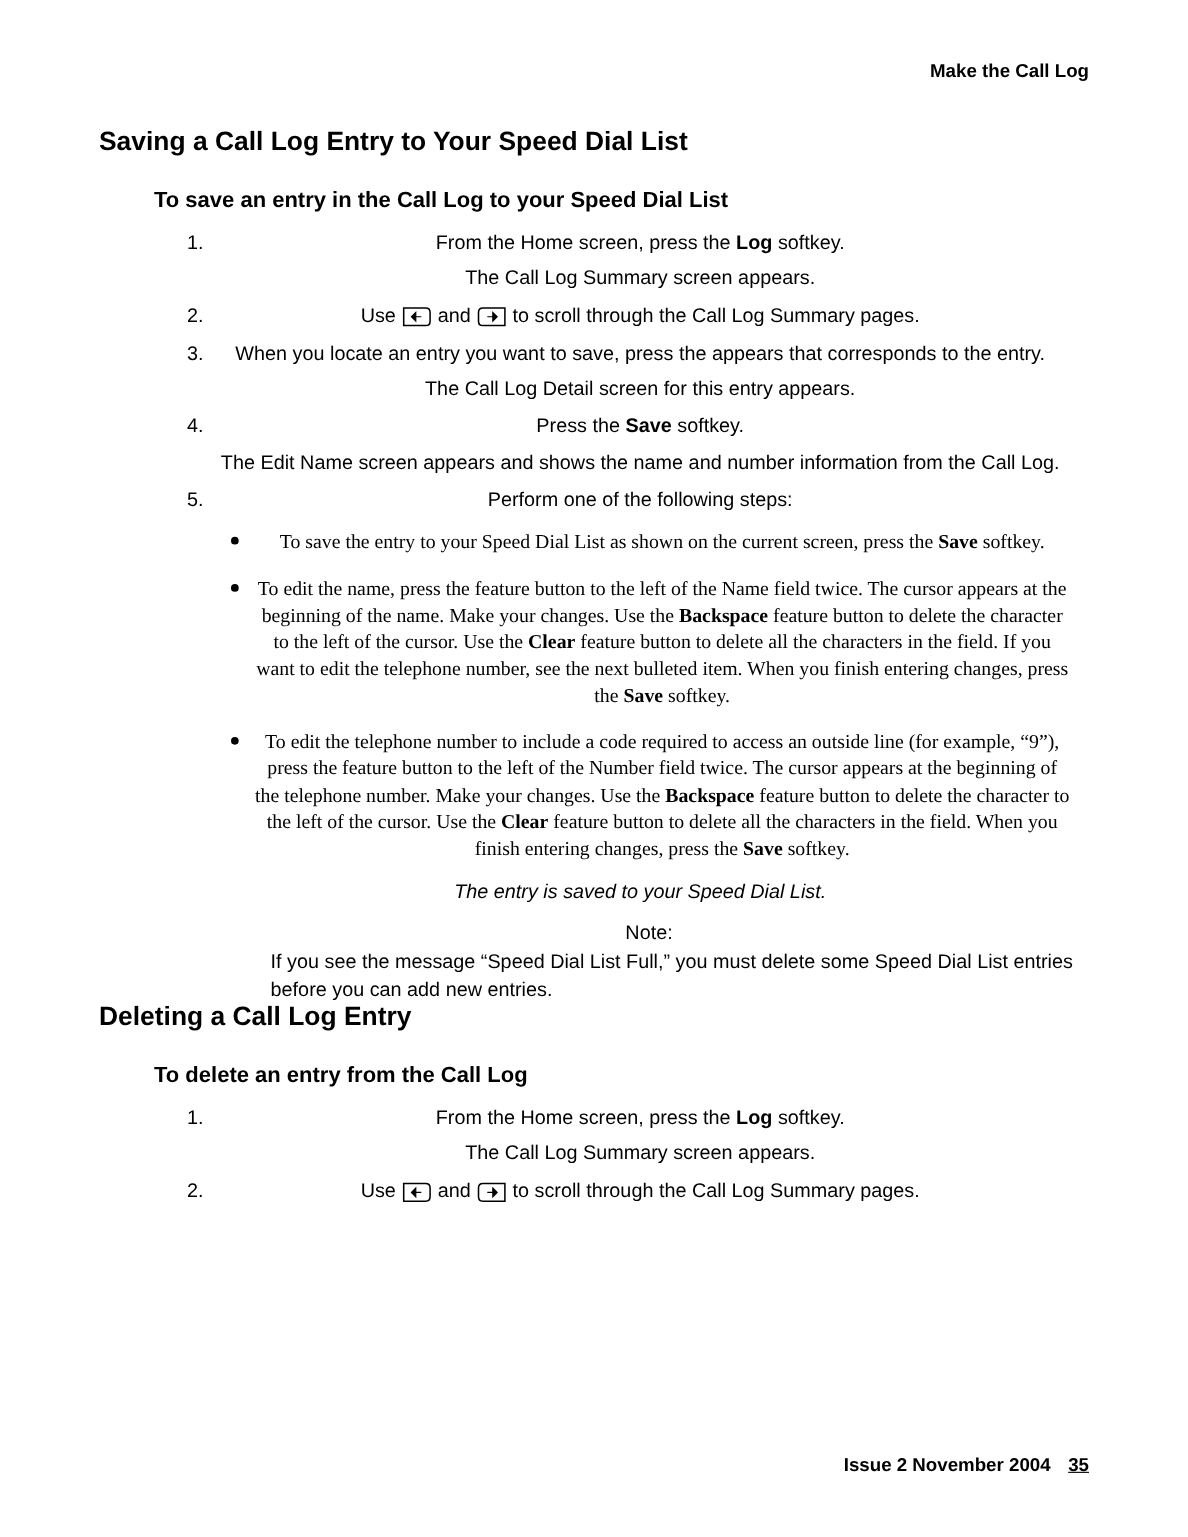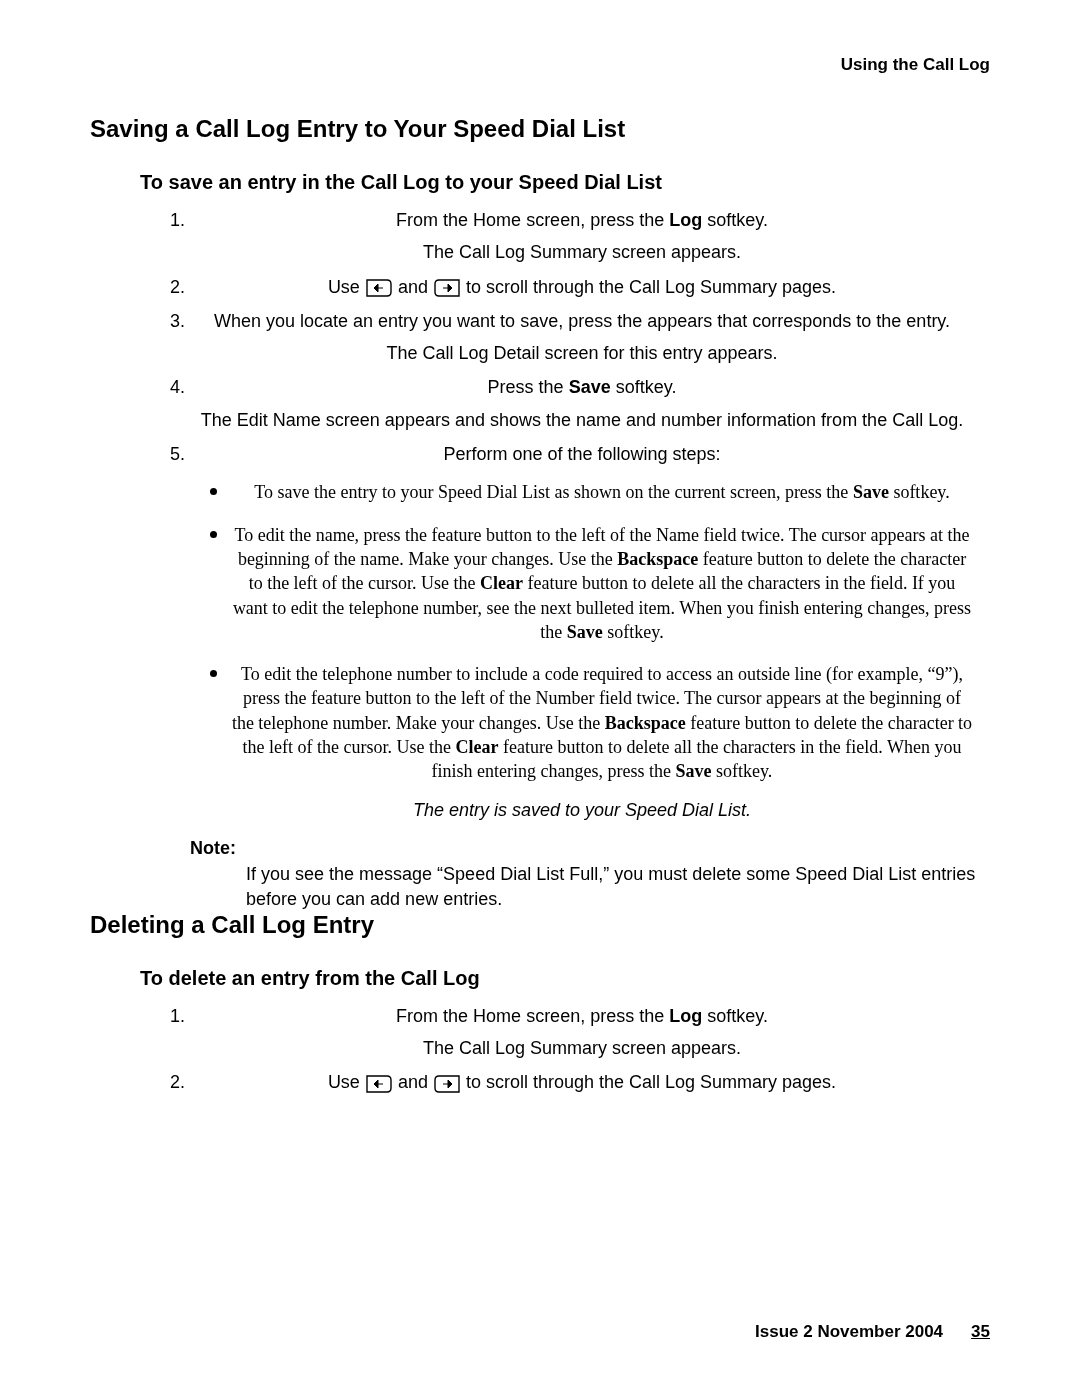--- a/index.html
+++ b/index.html
@@ -66,47 +66,48 @@
     vertical-align: middle;
     width: 28px;
     height: 20px;
   }
   .note-block {
     margin: 14px 0 0 100px;
     font-size: 18px;
     line-height: 1.35;
   }
   .note-label {
-    font-weight: bold;
+    font-weight: normal;
     margin-bottom: 2px;
+    text-align: center;
   }
   .note-body {
     margin-left: 56px;
   }
   .post-list {
     margin: 10px 0 12px 0;
     font-size: 18px;
     font-style: italic;
   }
   .footer {
     position: absolute;
     bottom: 55px;
     right: 90px;
     font-size: 17px;
     font-weight: bold;
   }
-  .footer .pageno { margin-left: 28px; text-decoration: underline; }
+  .footer .pageno { margin-left: 16px; text-decoration: underline; }
   .sec2 { margin-top: 38px; }
 </style>
 </head>
 <body>
 
 <div class="page">
 
-  <div class="header-right">Using the Call Log</div>
+  <div class="header-right">Make the Call Log</div>
 
   <h1 class="section">Saving a Call Log Entry to Your Speed Dial List</h1>
 
   <h2 class="subsection">To save an entry in the Call Log to your Speed Dial List</h2>
 
   <ol class="steps">
     <li>
       <span>From the Home screen, press the </span><span class="bold">Log</span><span> softkey.</span>
       <div class="result">The Call Log Summary screen appears.</div>
     </li>

